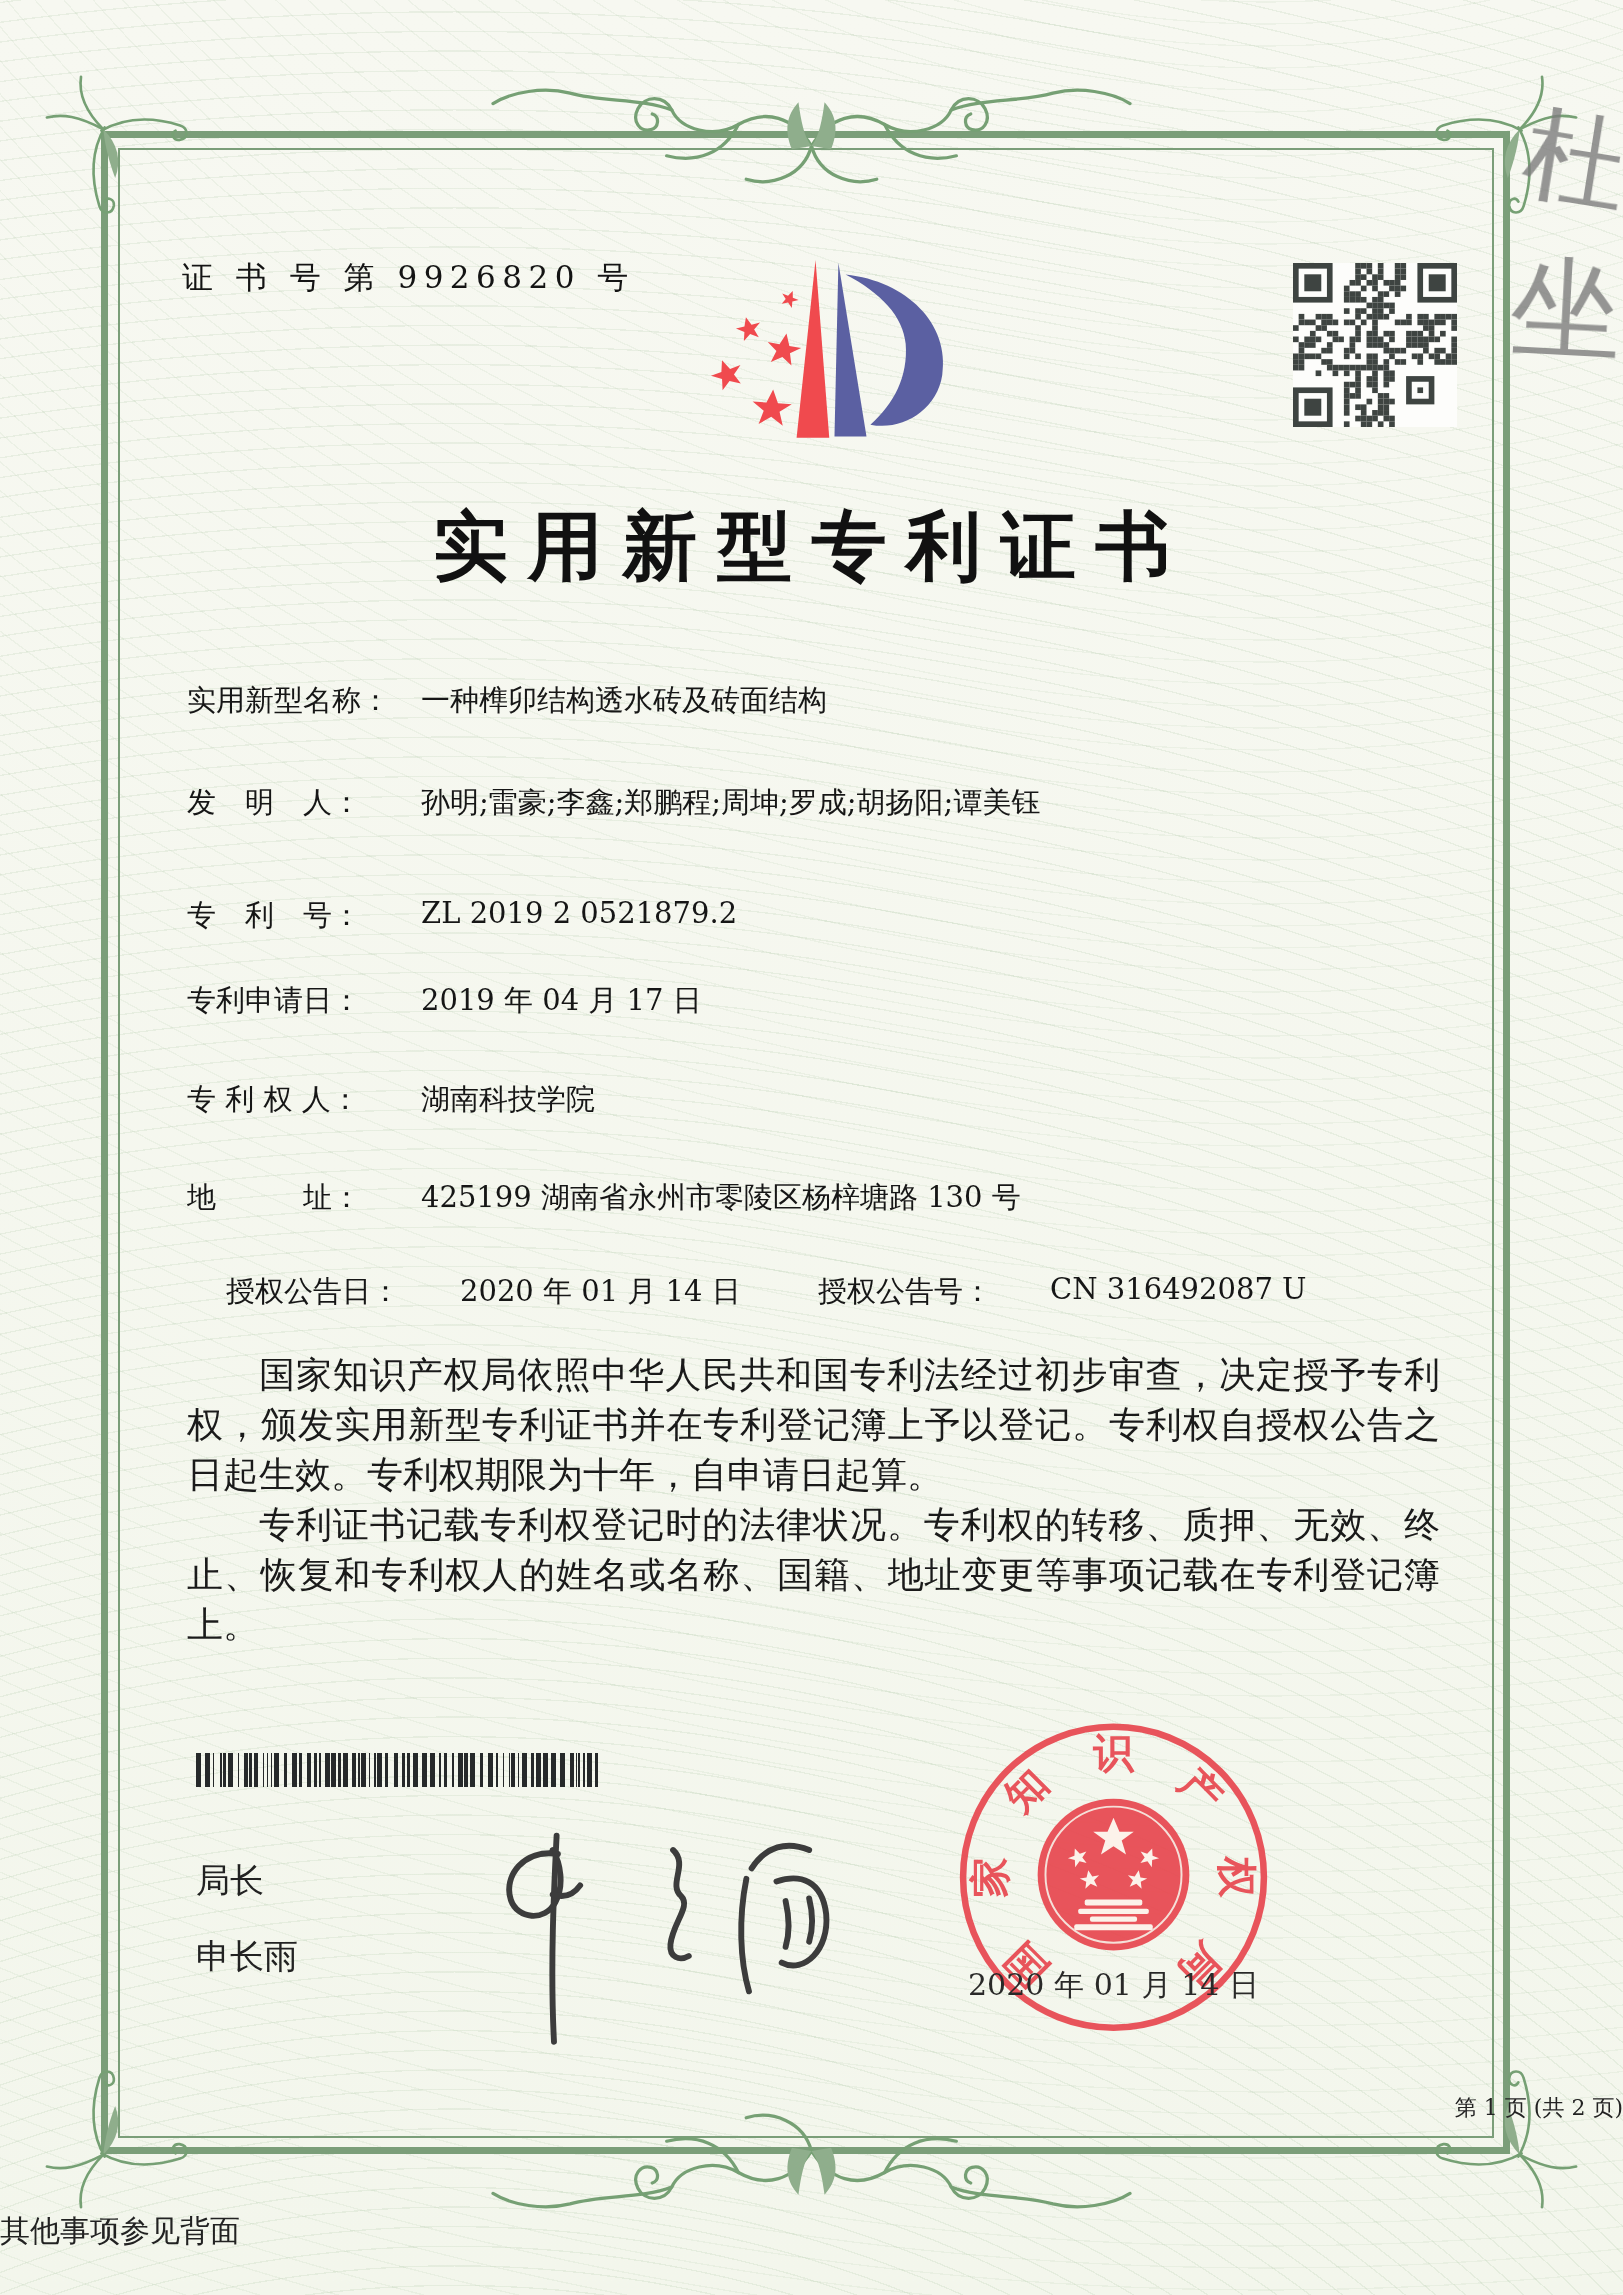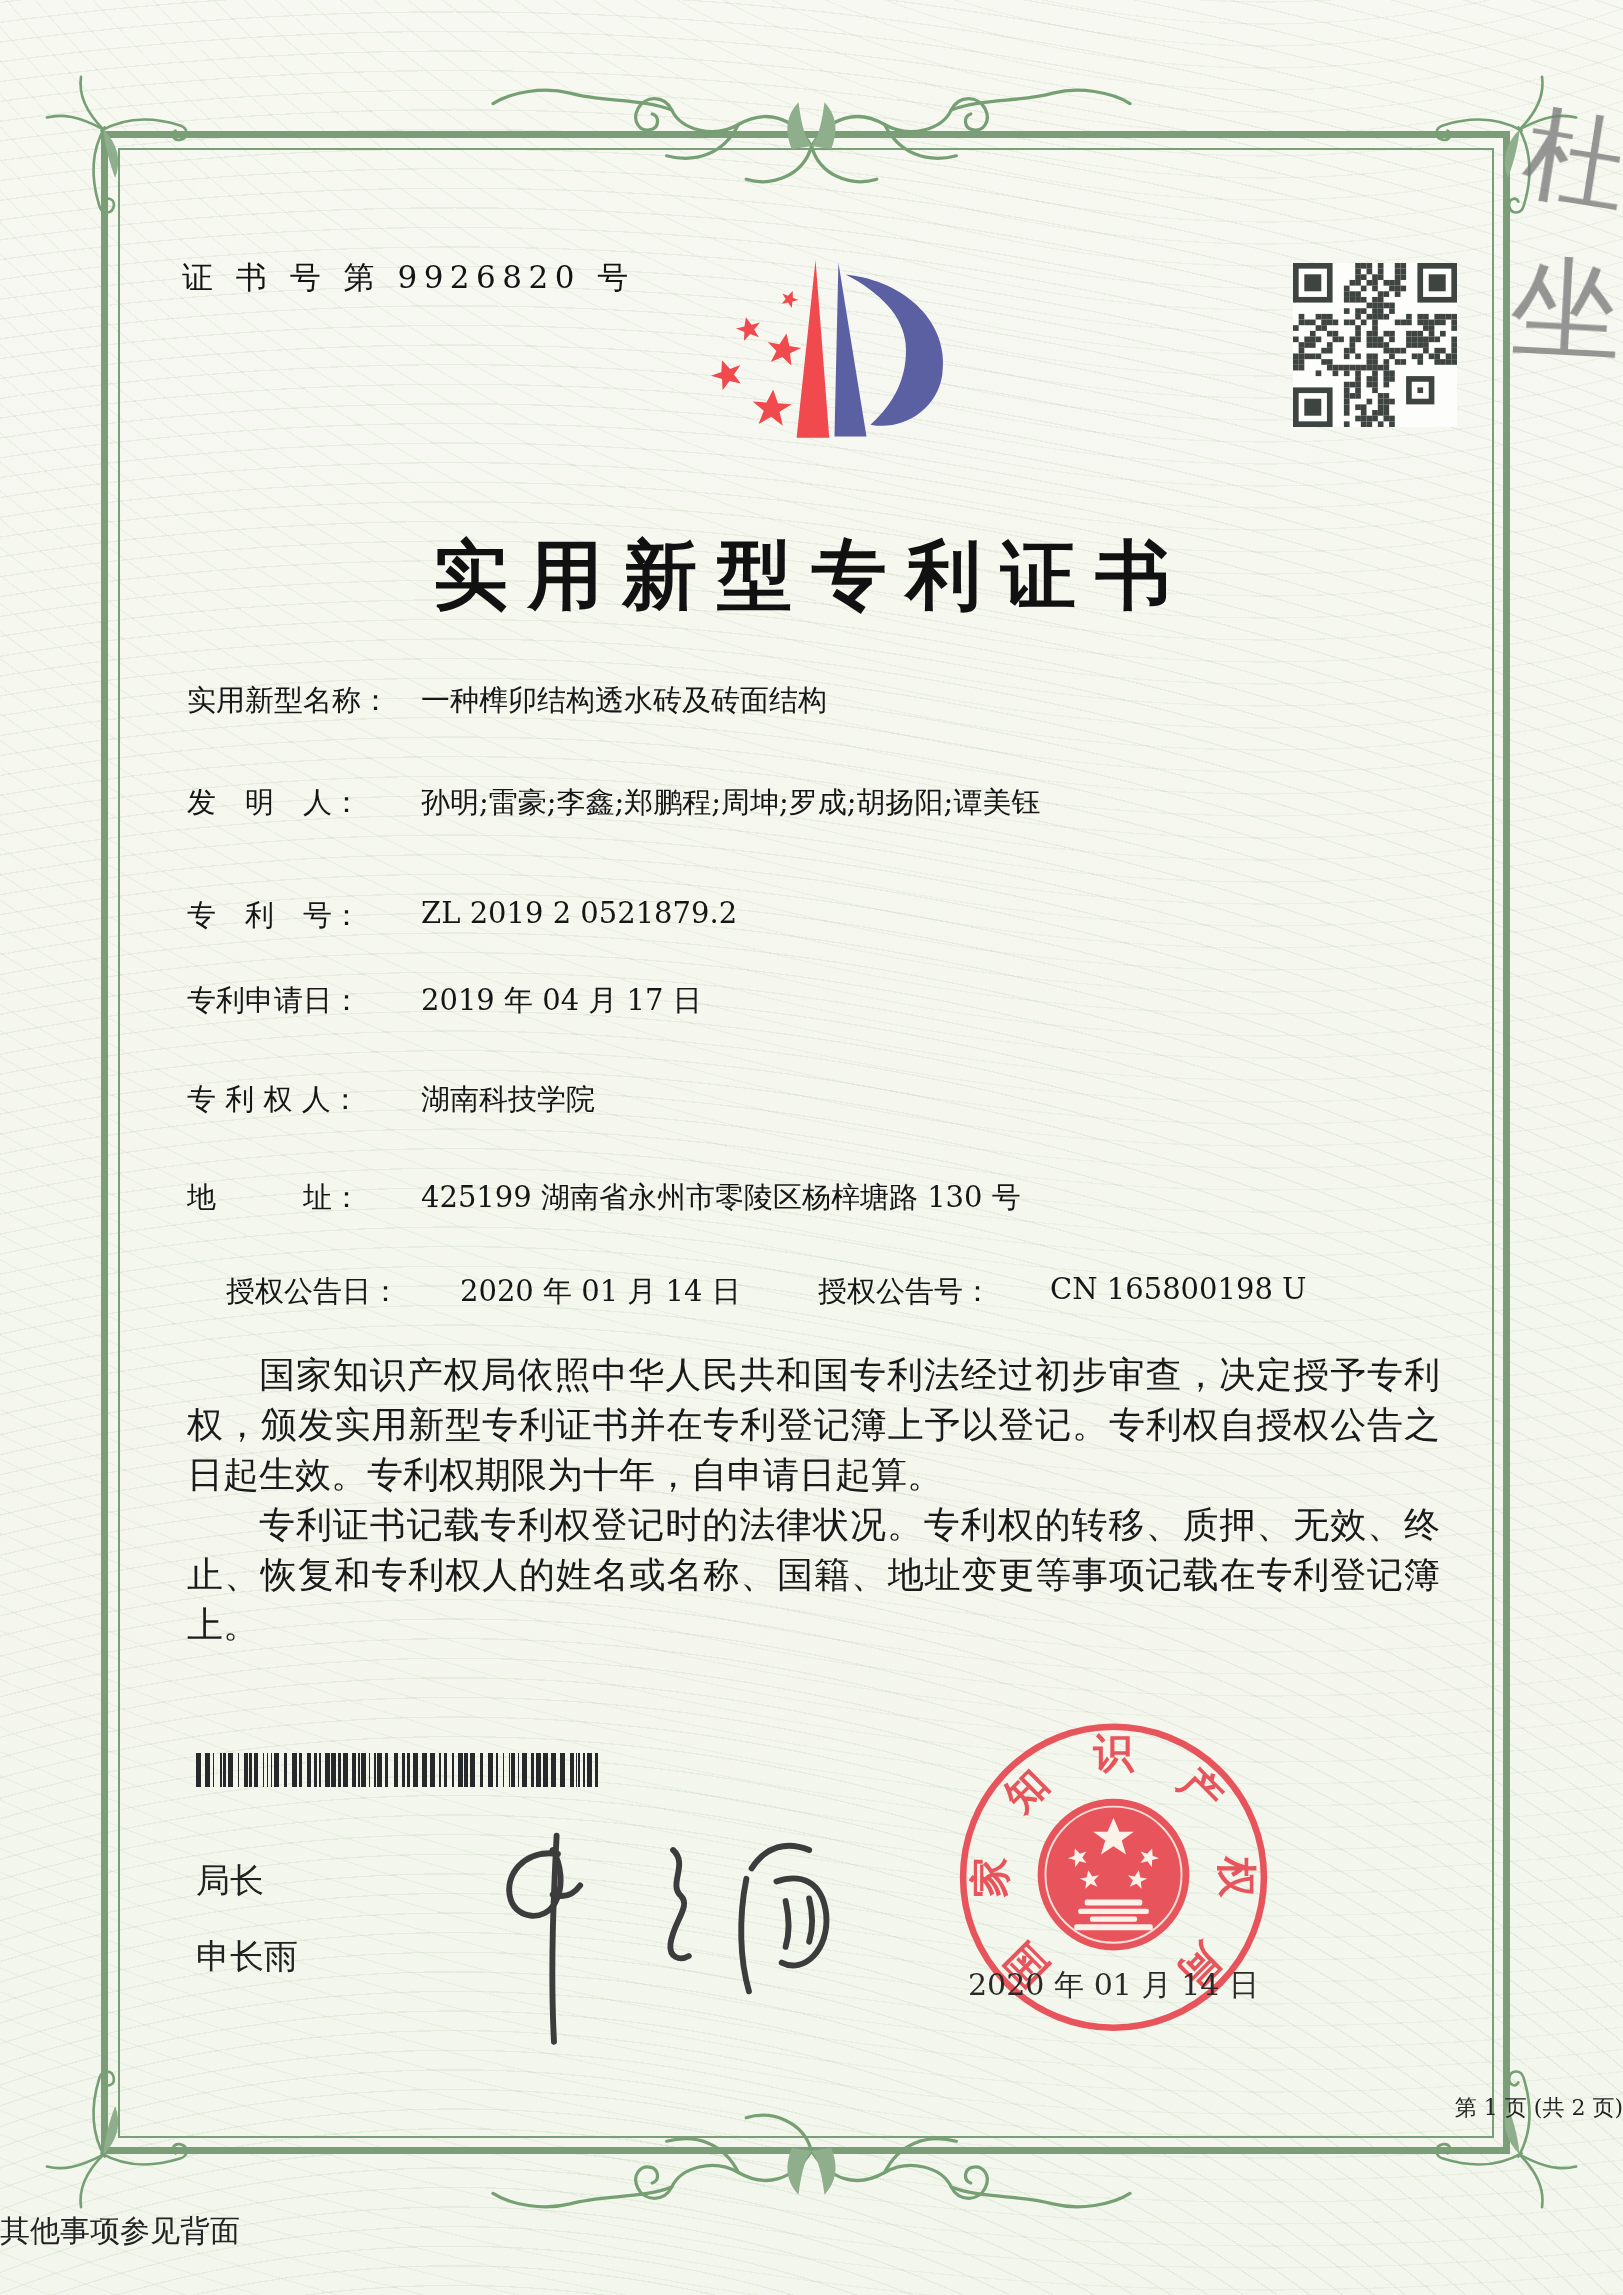--- a/index.html
+++ b/index.html
@@ -23,21 +23,21 @@
   }
   .frame-inner{
     left:118px;top:148px;width:1376px;height:1990px;
     border:2px solid #7b9e79;box-sizing:border-box;
   }
   .cert-no{
     left:182px;top:257px;
     font-size:31px;letter-spacing:6.5px;color:#141414;
   }
   .title{
-    left:0;top:526px;width:1623px;
+    left:0;top:497px;width:1623px;
     text-align:center;font-size:75px;font-weight:bold;
     letter-spacing:19.6px;color:#111;
   }
   .row{left:187px;width:1283px;font-size:29px;color:#161616;white-space:nowrap;}
   .row .lbl{display:inline-block;width:234px;vertical-align:top;}
   .row .val{display:inline-block;vertical-align:top;}
   .pair2{position:absolute;left:592px;top:0;}
   .pair2 .lbl{width:232px;}
   .body-text{
     left:187px;top:1350px;width:1253px;
@@ -436,21 +436,21 @@
   </div>
   <div class="abs row" style="top:1080px;">
     <span class="lbl">专 利 权 人：</span><span class="val">湖南科技学院</span>
   </div>
   <div class="abs row" style="top:1178px;">
     <span class="lbl">地　　　址：</span><span class="val">425199  湖南省永州市零陵区杨梓塘路 130 号</span>
   </div>
   <div class="abs row" style="top:1272px;margin-left:39px;">
     <span class="lbl">授权公告日：</span><span class="val">2020 年 01 月 14 日</span>
     <span class="pair2">
-      <span class="lbl">授权公告号：</span><span class="val">CN 165800198 U</span>
+      <span class="lbl">授权公告号：</span><span class="val">CN 316492087 U</span>
     </span>
   </div>
 
   <div class="abs body-text">
     <p>国家知识产权局依照中华人民共和国专利法经过初步审查，决定授予专利权，颁发实用新型专利证书并在专利登记簿上予以登记。专利权自授权公告之日起生效。专利权期限为十年，自申请日起算。</p>
     <p>专利证书记载专利权登记时的法律状况。专利权的转移、质押、无效、终止、恢复和专利权人的姓名或名称、国籍、地址变更等事项记载在专利登记簿上。</p>
   </div>
 
   <div id="barcode" class="abs barcode">
       <i style="left: 0px; width: 4.6px;"></i>

